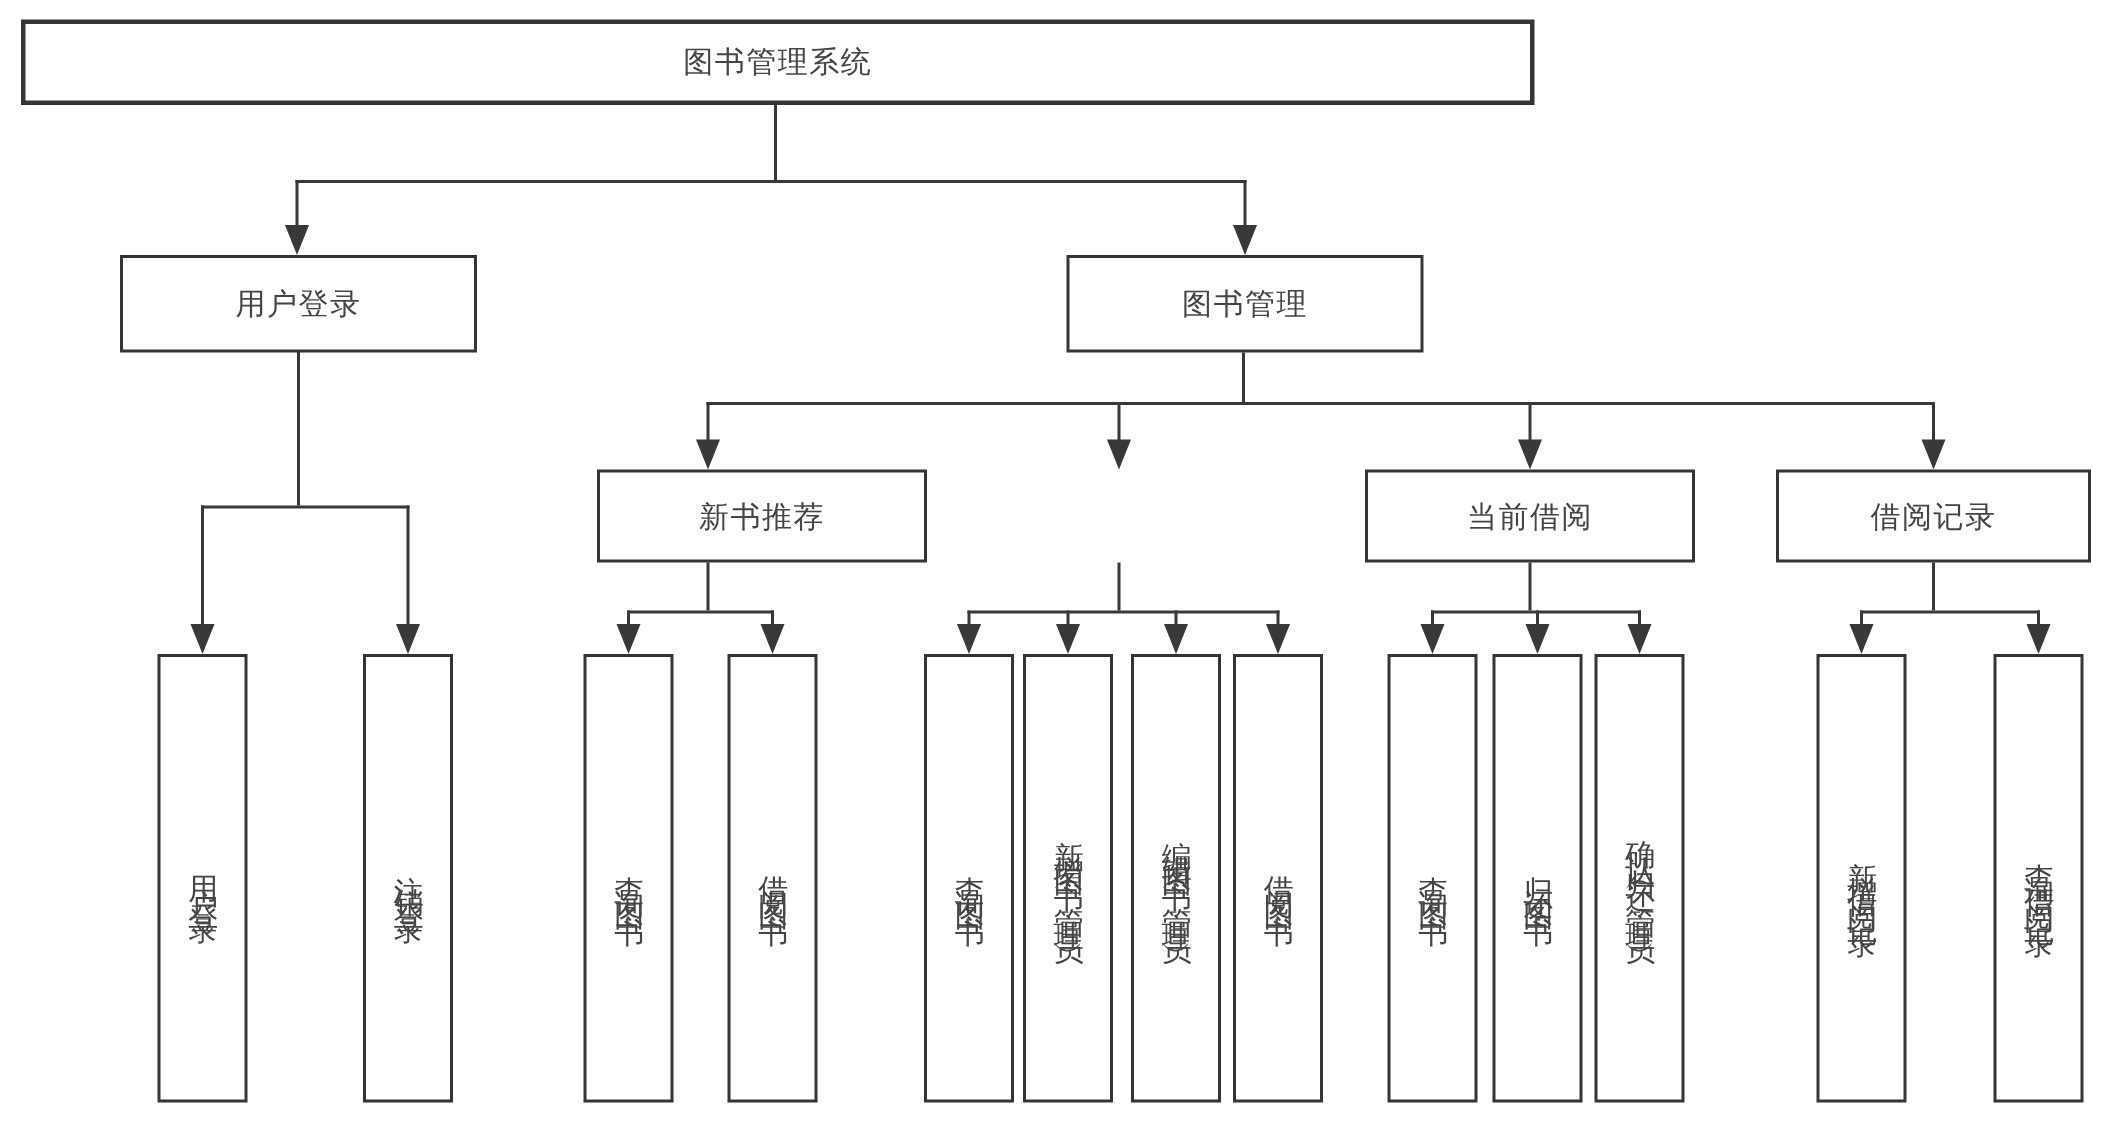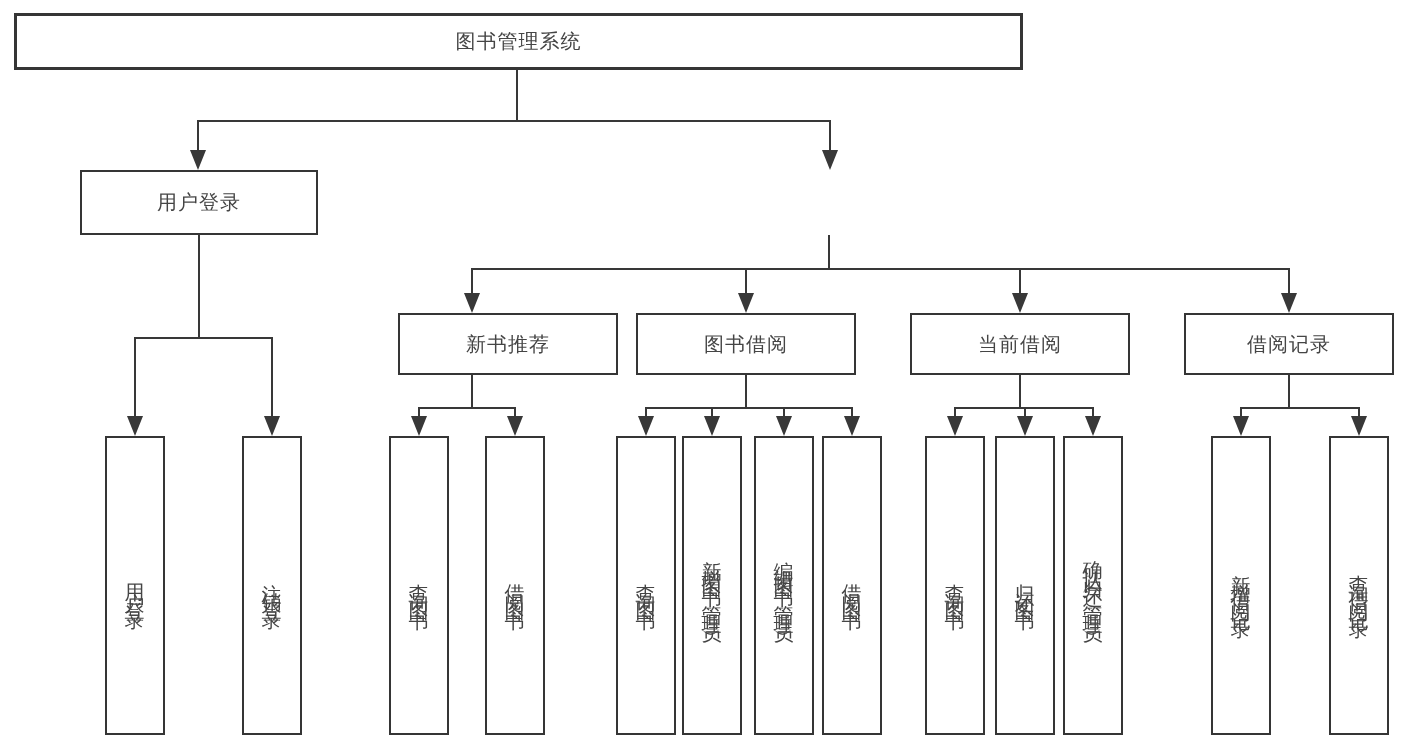--- a/index.html
+++ b/index.html
@@ -33,23 +33,23 @@
   }
 </style>
 </head>
 <body>
 
 <div id="canvas">
 
   <div class="box root" style="left:14px;top:13px;width:1009px;height:57px;">图书管理系统</div>
 
   <div class="box" style="left:80px;top:170px;width:238px;height:65px;">用户登录</div>
+  <div class="box" style="left:711px;top:170px;width:238px;height:65px;">图书管理</div>
 
   <div class="box" style="left:362px;top:313px;width:220px;height:62px;margin-left:36px;">新书推荐</div>
-  <div class="box" style="left:636px;top:313px;width:220px;height:62px;">图书借阅</div>
   <div class="box" style="left:1184px;top:313px;width:210px;height:62px;">借阅记录</div>
   <div class="box" style="left:910px;top:313px;width:220px;height:62px;">当前借阅</div>
 
   <div class="box leaf" style="left:105px;top:436px;width:60px;height:299px;">用户登录</div>
   <div class="box leaf" style="left:242px;top:436px;width:60px;height:299px;">注销登录</div>
 
   <div class="box leaf" style="left:389px;top:436px;width:60px;height:299px;">查询图书</div>
   <div class="box leaf" style="left:485px;top:436px;width:60px;height:299px;">借阅图书</div>
 
   <div class="box leaf" style="left:616px;top:436px;width:60px;height:299px;">查询图书</div>

